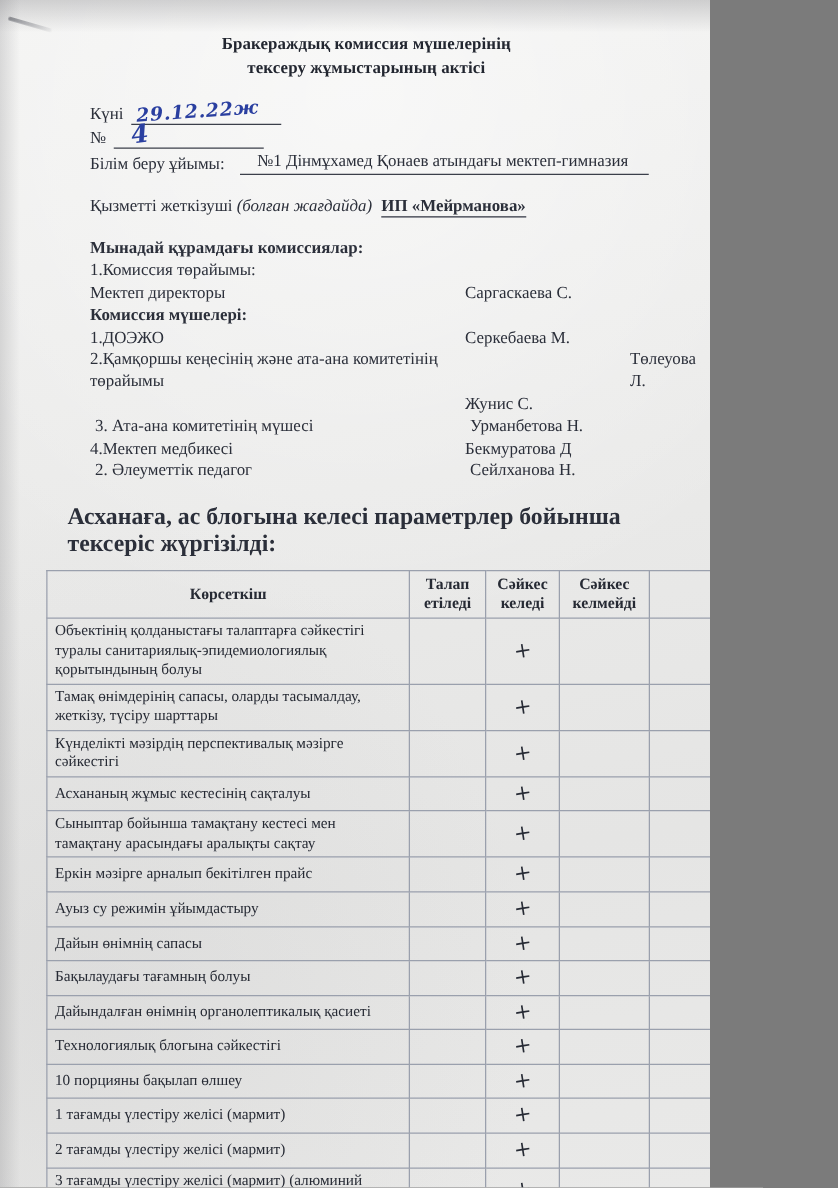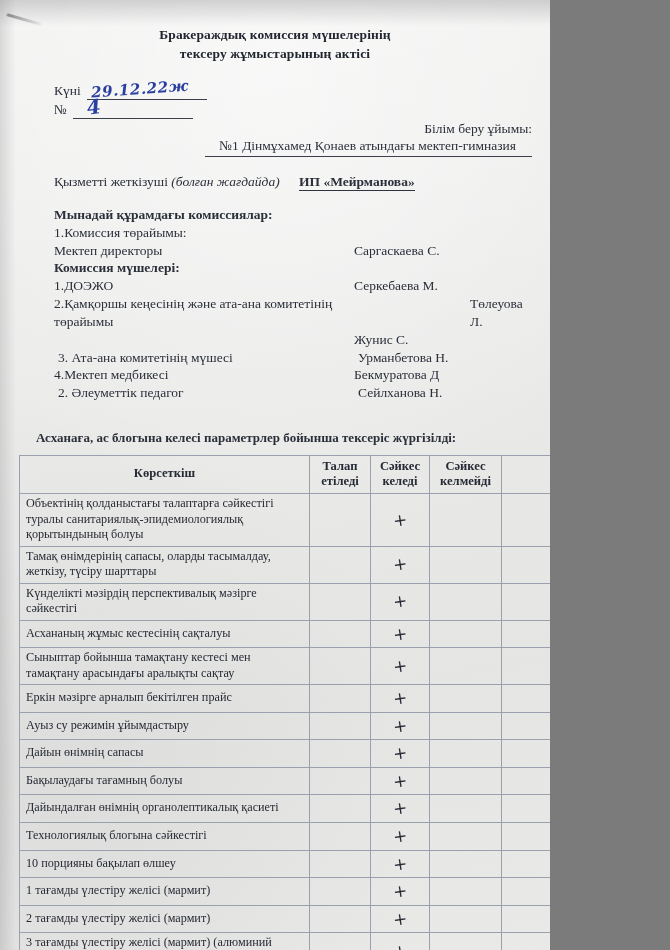--- a/index.html
+++ b/index.html
@@ -9,20 +9,21 @@
     background: #7b7b7b;
   }
   #page {
     position: relative;
     width: 550px;
     height: 950px;
     overflow: hidden;
     background: #ececeb;
     font-family: "Liberation Serif", "DejaVu Serif", serif;
     color: #2b2f3a;
+    padding-left: 18px;
   }
   
   #paper-tint {
     position: absolute;
     inset: 0;
     background:
       radial-gradient(ellipse 120% 70% at 50% 8%, rgba(255,255,255,0.55), rgba(255,255,255,0) 65%),
       radial-gradient(ellipse 90% 60% at 12% 85%, rgba(205,205,205,0.35), rgba(255,255,255,0) 70%),
       linear-gradient(170deg, #f2f2f1 0%, #eaeae9 42%, #e5e5e4 72%, #e9e9e8 100%);
     pointer-events: none;
@@ -104,66 +105,66 @@
     transform: rotate(-4deg);
     white-space: nowrap;
   }
   .handwriting.num {
     font-size: 20px;
     left: 14px;
     bottom: -2px;
     transform: rotate(-7deg);
   }
 
-  .meta-row.org { margin-top: 2px; flex-direction: column; }
+  .meta-row.org { margin-top: 2px; }
   .org-value {
     margin-left: 12px;
     border-bottom: 1.1px solid #3b3f4a;
     padding: 0 16px 1px 14px;
     white-space: nowrap;
   }
 
   .provider {
     margin-top: 17px;
     padding-left: 36px;
     font-size: 13.5px;
   }
   .provider i { }
   .provider .prov-name {
     font-weight: bold;
     border-bottom: 1.2px solid #2f3340;
     padding-bottom: 1px;
-    margin-left: 16px;
+    margin-left: 4px;
   }
 
   
   .commission {
     margin-top: 16px;
     padding-left: 36px;
     font-size: 13.5px;
     line-height: 1.32;
   }
   .commission .bold { font-weight: bold; }
   .c-row {
     display: flex;
     position: relative;
     min-height: 17px;
   }
   .c-role { width: 300px; }
   .c-role.wide { width: 330px; }
   .c-name { }
-  .c-name.far { position: absolute; left: 416px; }
+  .c-name.far { position: absolute; left: 432px; }
   .c-name.indent { margin-left: 300px; }
   .c-role.pad { padding-left: 4px; }
 
   
   .lead {
-    margin-top: 28px;
+    margin-top: 18px;
     padding-left: 18px;
-    font-size: 13px;
+    font-size: 19px;
     font-weight: bold;
   }
 
   
   table.check {
     margin-top: 9px;
     width: 635px;
     border-collapse: collapse;
     font-size: 12.2px;
     table-layout: fixed;

